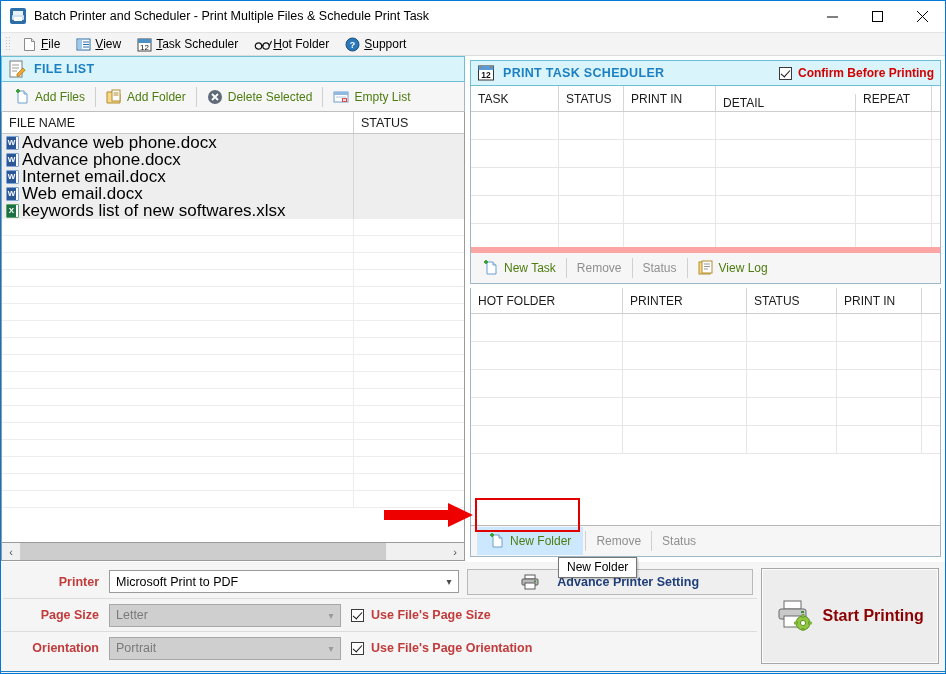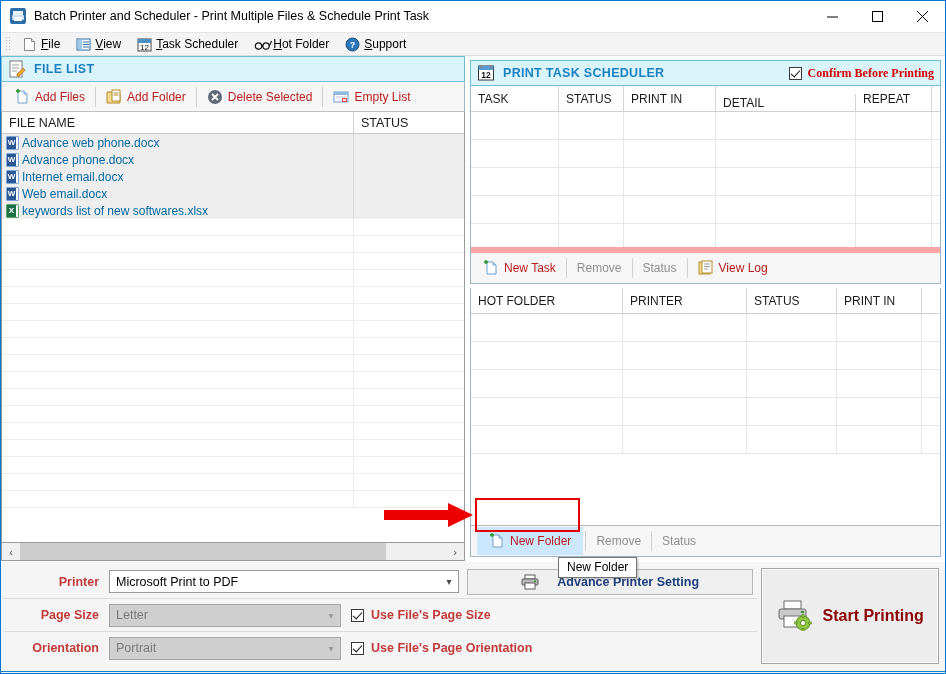--- a/index.html
+++ b/index.html
@@ -84,21 +84,21 @@
     border: 1px solid #6fbfd4;
     display: flex; align-items: center;
     padding: 0 6px;
   }
   .panel-head .ph-ico { width: 18px; height: 18px; position: relative; flex: none; margin-right: 8px; }
   .panel-title {
     font-size: 12.5px; font-weight: bold; color: #1d7fc3;
     letter-spacing: .3px;
   }
   .confirm-wrap {
-    margin-left: auto; display: flex; align-items: center; gap: 6px; font-family: Liberation Serif, serif;
+    margin-left: auto; display: flex; align-items: center; gap: 6px;
   }
   .confirm-label { font-size: 12px; font-weight: bold; color: #d40000; }
 
   .chk {
     width: 13px; height: 13px; flex: none;
     border: 1px solid #3a3a3a; background: #fff;
     position: relative;
   }
   .chk.on::after {
     content: ""; position: absolute;
@@ -112,21 +112,21 @@
     height: 30px; flex: none;
     display: flex; align-items: center;
     background: #f6f6f6;
     border-left: 1px solid #9fb8c9; border-right: 1px solid #9fb8c9;
     border-bottom: 1px solid #bfbfbf;
     padding-left: 4px;
   }
   .tb-btn {
     display: flex; align-items: center; gap: 5px;
     height: 26px; padding: 0 8px;
-    font-size: 12px; color: #b91c1c; white-space: nowrap;
+    font-size: 12px; color: #4d7c0f; white-space: nowrap;
   }
   .tb-btn.dim { color: #8f8f8f; }
   .tb-ico { width: 16px; height: 16px; position: relative; flex: none; }
   .tb-sep { width: 1px; height: 20px; background: #d0d0d0; margin: 0 2px; }
 
   
   .grid-wrap {
     flex: 1 1 auto; min-height: 0;
     border: 1px solid #9a9a9a;
     background: #fff;
@@ -152,21 +152,21 @@
     display: flex; height: 17px; align-items: center;
   }
   .fl-row.filled { background: #eeeeee; }
   .fl-c1 { width: 352px; display: flex; align-items: center; gap: 3px;
            padding-left: 4px; overflow: hidden; white-space: nowrap;
            border-right: 1px solid #e3e3e3; height: 17px; }
   .fl-c2 { flex: 1; height: 17px; }
   .fl-row.filled .fl-c1 { border-right: 1px solid #d8d8d8; }
   .fl-row.empty { border-bottom: 1px solid #ededed; }
   .fl-row.empty .fl-c1 { border-right: 1px solid #ededed; }
-  .fname { font-size: 12px; color: #0369a1; }
+  .fname { font-size: 17px; color: #000000; }
 
   
   .ic-word, .ic-xls {
     width: 13px; height: 14px; border: 1px solid #7ea6d9;
     background: #fff; position: relative; border-radius: 1px;
   }
   .ic-word::before {
     content: "W"; position: absolute; left: 0; top: 0;
     width: 9px; height: 12px; background: #2b5797; color: #fff;
     font-size: 8px; font-weight: bold; line-height: 12px; text-align: center;

